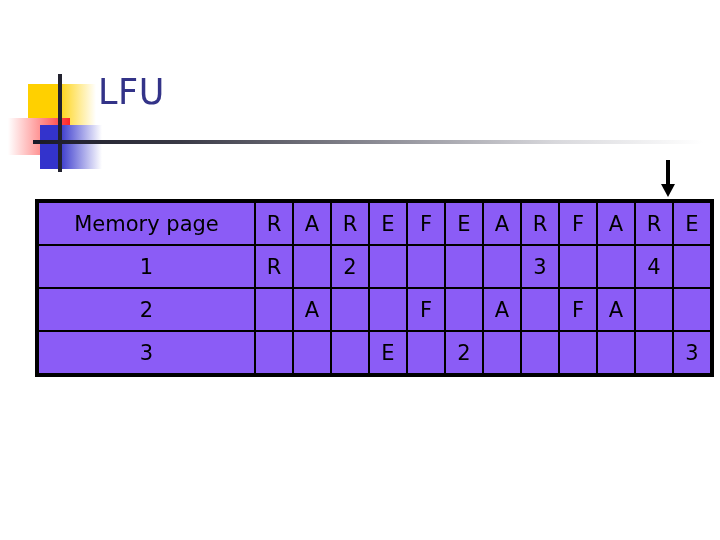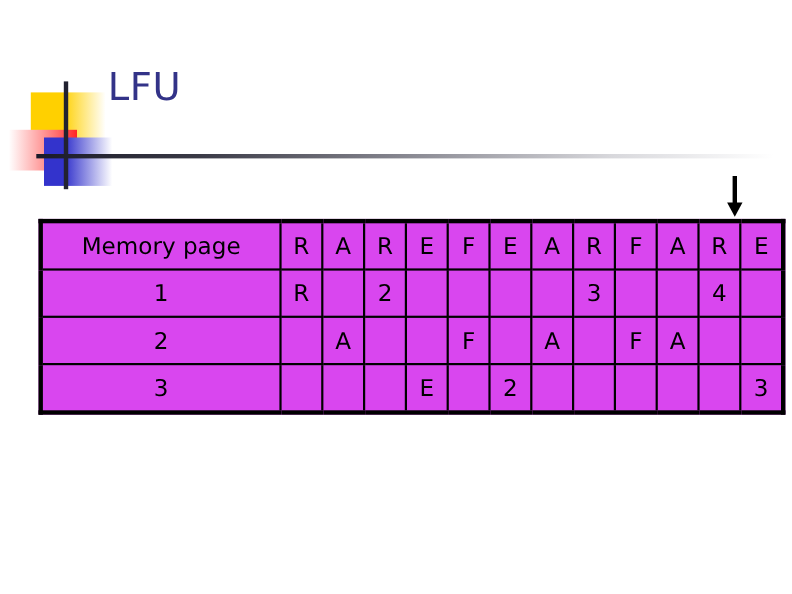--- a/index.html
+++ b/index.html
@@ -61,21 +61,21 @@
     left: 33px;
     top: 140px;
     width: 670px;
     height: 4px;
     background: linear-gradient(to right, #1a1a28 0%, #3a3a46 22%, #8d8d96 52%, #d8d8dc 78%, #ffffff 100%);
   }
 
   #slide-title {
     position: absolute;
     left: 98px;
-    top: 59px;
+    top: 71px;
     font-size: 35px;
     color: #333388;
     letter-spacing: 0.5px;
     line-height: 42px;
     white-space: nowrap;
   }
 
   
   #column-pointer {
     position: absolute;
@@ -104,21 +104,21 @@
   }
 
   
   #memory-table {
     position: absolute;
     left: 35px;
     top: 199px;
     width: 649px;
     border-collapse: collapse;
     table-layout: fixed;
-    background: #d946ef;
+    background: #8b5cf6;
   }
   #memory-table td {
     border: 2px solid #000000;
     height: 41px;
     text-align: center;
     vertical-align: middle;
     font-size: 21px;
     color: #000000;
     padding: 0;
     overflow: hidden;

